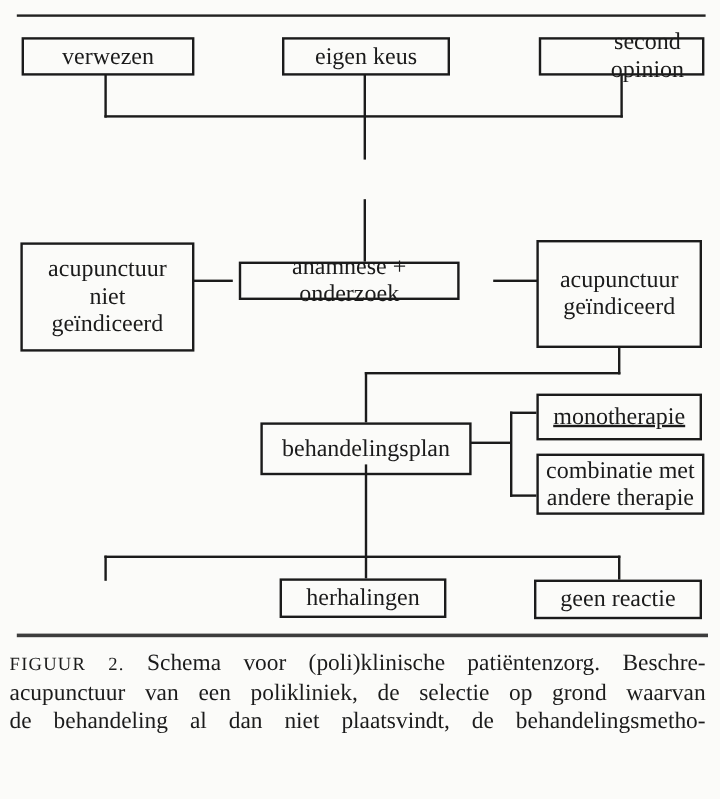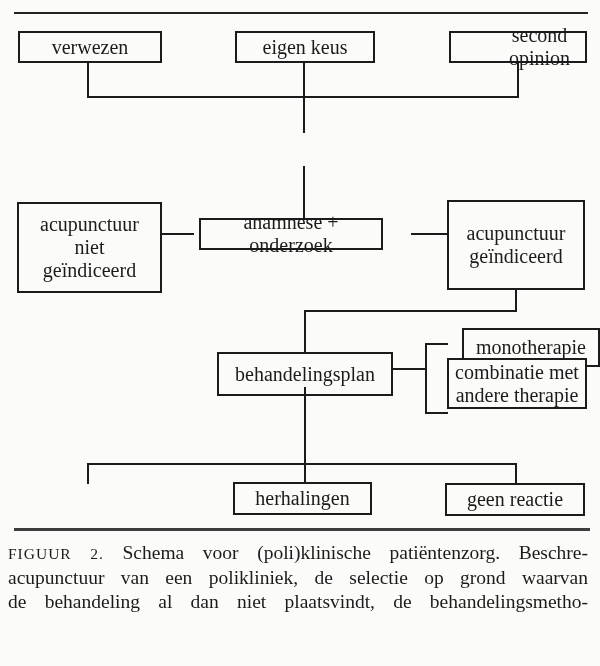--- a/index.html
+++ b/index.html
@@ -67,22 +67,22 @@
 
   <div class="line" style="left:515px; top:289px; width:2px; height:23px;"></div>
   <div class="line" style="left:304px; top:310px; width:213px; height:2px;"></div>
   <div class="line" style="left:304px; top:310px; width:2px; height:43px;"></div>
 
   <div class="node" style="left:217px; top:352px; width:176px; height:44px;">behandelingsplan</div>
   <div class="line" style="left:392px; top:368px; width:34px; height:2px;"></div>
   <div class="line" style="left:425px; top:343px; width:2px; height:71px;"></div>
   <div class="line" style="left:425px; top:343px; width:23px; height:2px;"></div>
   <div class="line" style="left:425px; top:412px; width:23px; height:2px;"></div>
-  <div class="node" style="left:462px; top:328px; width:138px; height:39px;">monotherapie</div>
-  <div class="node" style="left:447px; top:358px; width:140px; height:51px;">combinatie met
+  <div class="node" style="left:447px; top:328px; width:138px; height:39px;text-decoration:underline;">monotherapie</div>
+  <div class="node" style="left:447px; top:378px; width:140px; height:51px;">combinatie met
 andere therapie</div>
 
   <div class="line" style="left:304px; top:387px; width:2px; height:96px;"></div>
   <div class="line" style="left:87px; top:463px; width:430px; height:2px;"></div>
   <div class="line" style="left:87px; top:463px; width:2px; height:21px;"></div>
   <div class="line" style="left:515px; top:463px; width:2px; height:21px;"></div>
 
   <div class="node" style="left:233px; top:482px; width:139px; height:33px;">herhalingen</div>
   <div class="node" style="left:445px; top:483px; width:140px; height:33px;">geen reactie</div>
 

